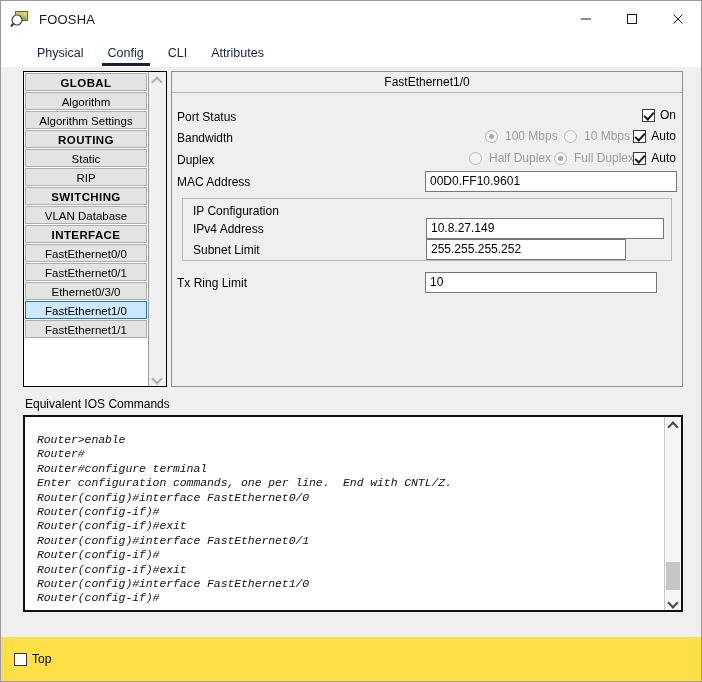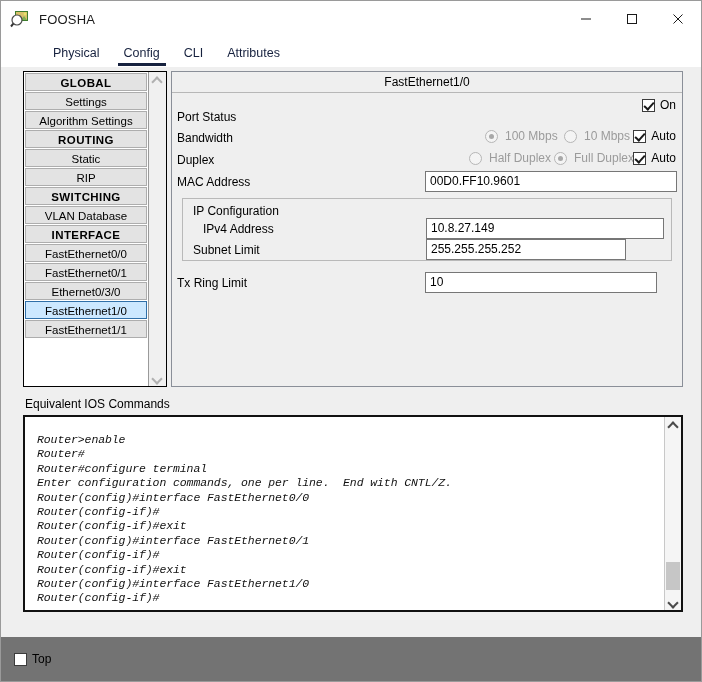--- a/index.html
+++ b/index.html
@@ -63,21 +63,21 @@
   }
   .wbtn svg { display: block; }
 
   
   #tabstrip {
     flex: 0 0 30px;
     height: 30px;
     background: #ffffff;
     display: flex;
     align-items: flex-end;
-    padding-left: 40px;
+    padding-left: 24px;
     box-sizing: border-box;
   }
   .tab {
     position: relative;
     padding: 0 12px 7px 12px;
     font-size: 12.5px;
     color: #16213e;
     cursor: default;
     line-height: 14px;
   }
@@ -321,21 +321,21 @@
     bottom: 20px;
     height: 28px;
     background: #c6c6c6;
   }
 
   
   #bottombar {
     position: absolute;
     left: 0; right: 0; bottom: 0;
     height: 44px;
-    background: #737373;
+    background: #fde047;
     display: flex;
     align-items: center;
     padding-left: 13px;
   }
   #bottombar .cbx-wrap { position: static; }
   #white-gap {
     position: absolute;
     left: 0; top: 0;
     width: 100%; height: 100%;
     background: #ffffff;
@@ -385,21 +385,21 @@
     <div class="tab active">Config</div>
     <div class="tab">CLI</div>
     <div class="tab">Attributes</div>
   </div>
 
   <div id="content">
 
     <div id="sidebar">
       <div id="sidebar-list">
         <div class="side-item header">GLOBAL</div>
-        <div class="side-item">Settings</div>
+        <div class="side-item">Algorithm</div>
         <div class="side-item">Algorithm Settings</div>
         <div class="side-item header">ROUTING</div>
         <div class="side-item">Static</div>
         <div class="side-item">RIP</div>
         <div class="side-item header">SWITCHING</div>
         <div class="side-item">VLAN Database</div>
         <div class="side-item header">INTERFACE</div>
         <div class="side-item">FastEthernet0/0</div>
         <div class="side-item">FastEthernet0/1</div>
         <div class="side-item">Ethernet0/3/0</div>
@@ -414,21 +414,21 @@
             <span class="chev down"></span>
           </div>
       </div>
     </div>
 
     <div id="panel">
       <div id="panel-title">FastEthernet1/0</div>
       <div id="panel-body">
 
         <div class="row-label" style="top:17px;">Port Status</div>
-        <div class="cbx-wrap" style="right:6px; top:5px;">
+        <div class="cbx-wrap" style="right:6px; top:15px;">
           <span class="cbx checked"></span>
           <span>On</span>
         </div>
 
         <div class="row-label" style="top:38px;">Bandwidth</div>
         <div class="rdo-wrap" style="left:313px; top:36px;">
           <span class="rdo sel"></span>
           <span>100 Mbps</span>
         </div>
         <div class="rdo-wrap" style="left:392px; top:36px;">
@@ -452,21 +452,21 @@
         <div class="cbx-wrap" style="right:6px; top:58px;">
           <span class="cbx checked"></span>
           <span>Auto</span>
         </div>
 
         <div class="row-label" style="top:82px;">MAC Address</div>
         <div class="tinput" style="left:253px; top:78px; width:252px;">00D0.FF10.9601</div>
 
         <div id="ipgroup">
           <div class="gl" style="left:10px; top:5px;">IP Configuration</div>
-          <div class="gl" style="left:20px; top:23px;">IPv4 Address</div>
+          <div class="gl" style="left:10px; top:23px;">IPv4 Address</div>
           <div class="tinput" style="left:243px; top:19px; width:238px;">10.8.27.149</div>
           <div class="gl" style="left:10px; top:44px;">Subnet Limit</div>
           <div class="tinput" style="left:243px; top:40px; width:200px;">255.255.255.252</div>
         </div>
 
         <div class="row-label" style="top:183px;">Tx Ring Limit</div>
         <div class="tinput" style="left:253px; top:179px; width:232px;">10</div>
 
       </div>
     </div>

